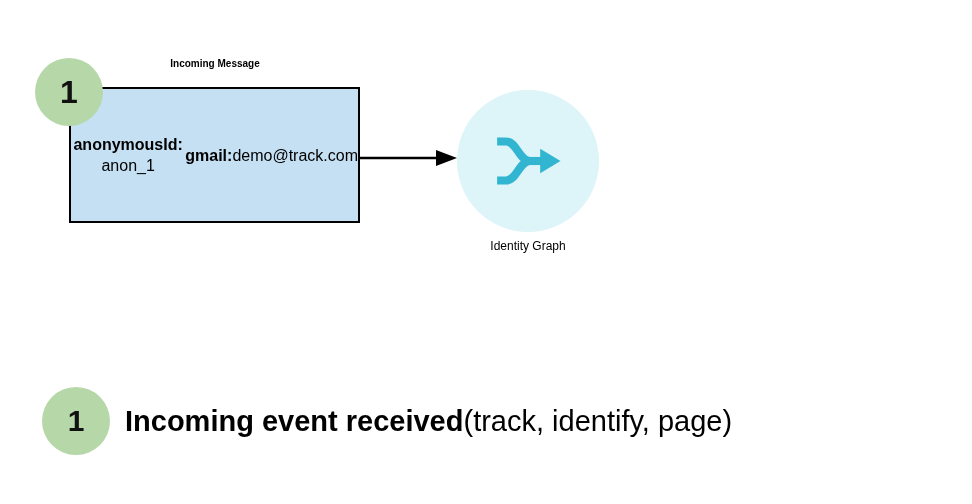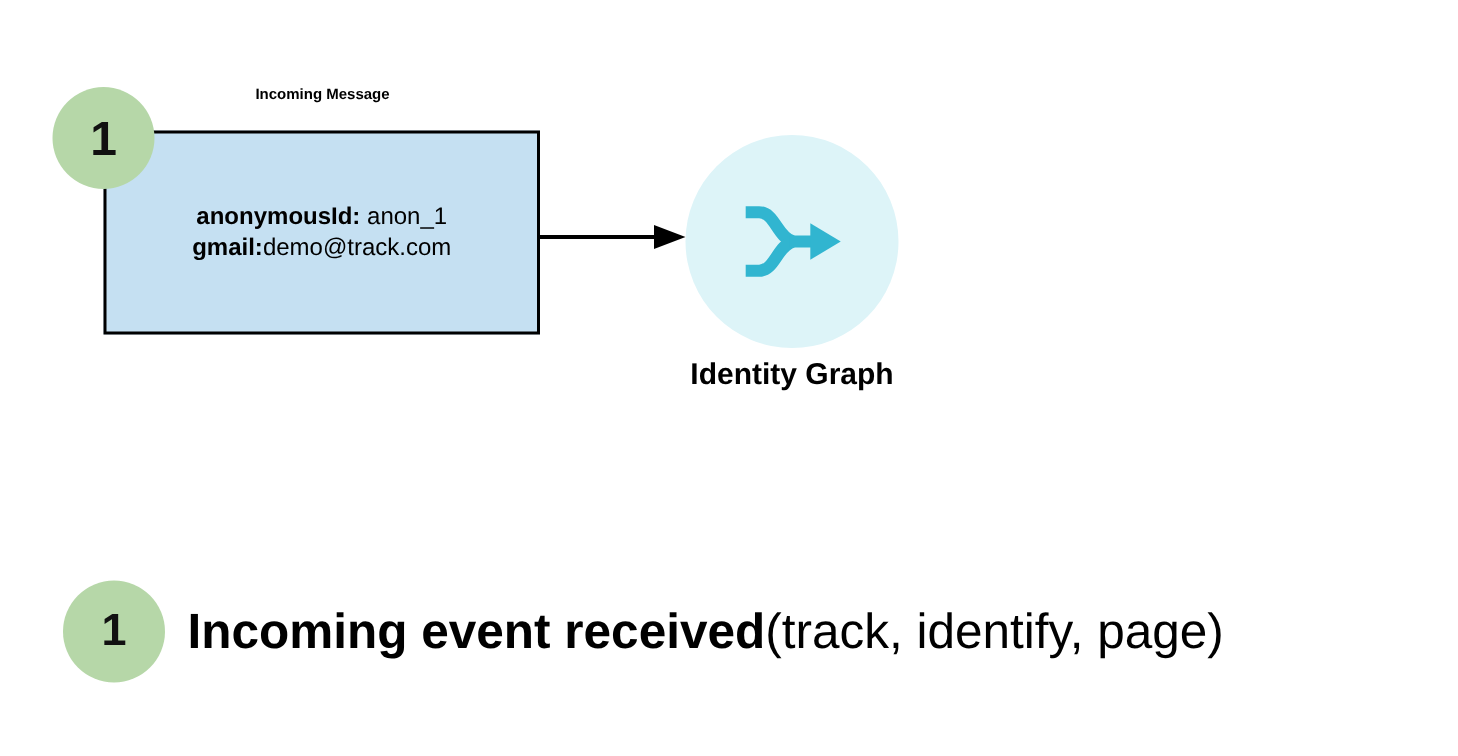--- a/index.html
+++ b/index.html
@@ -48,21 +48,20 @@
   .msg-box {
     position: absolute;
     left: 69px;
     top: 87px;
     width: 287px;
     height: 132px;
     background: #c5e0f2;
     border: 2.5px solid #000000;
     z-index: 1;
     display: flex;
-    flex-direction: column;
     align-items: center;
     justify-content: center;
     font-size: 16px;
     line-height: 21px;
     text-align: center;
   }
   .msg-line b { font-weight: bold; }
 
   
   .arrow-svg {
@@ -88,33 +87,33 @@
     justify-content: center;
     z-index: 1;
   }
   .merge-icon-svg { width: 84px; height: 52px; }
   .identity-label {
     position: absolute;
     left: 428px;
     top: 239px;
     width: 200px;
     text-align: center;
-    font-weight: bold;
-    font-size: 20px;
+    font-weight: normal;
+    font-size: 12px;
   }
 
   
   .caption {
     position: absolute;
     left: 125px;
     top: 387px;
     height: 68px;
     display: flex;
     align-items: center;
-    font-size: 33px;
+    font-size: 29px;
     white-space: nowrap;
   }
   .caption .cap-bold { font-weight: bold; }
 </style>
 </head>
 <body>
 
 <div class="canvas">
 
   <div class="badge badge-top">

